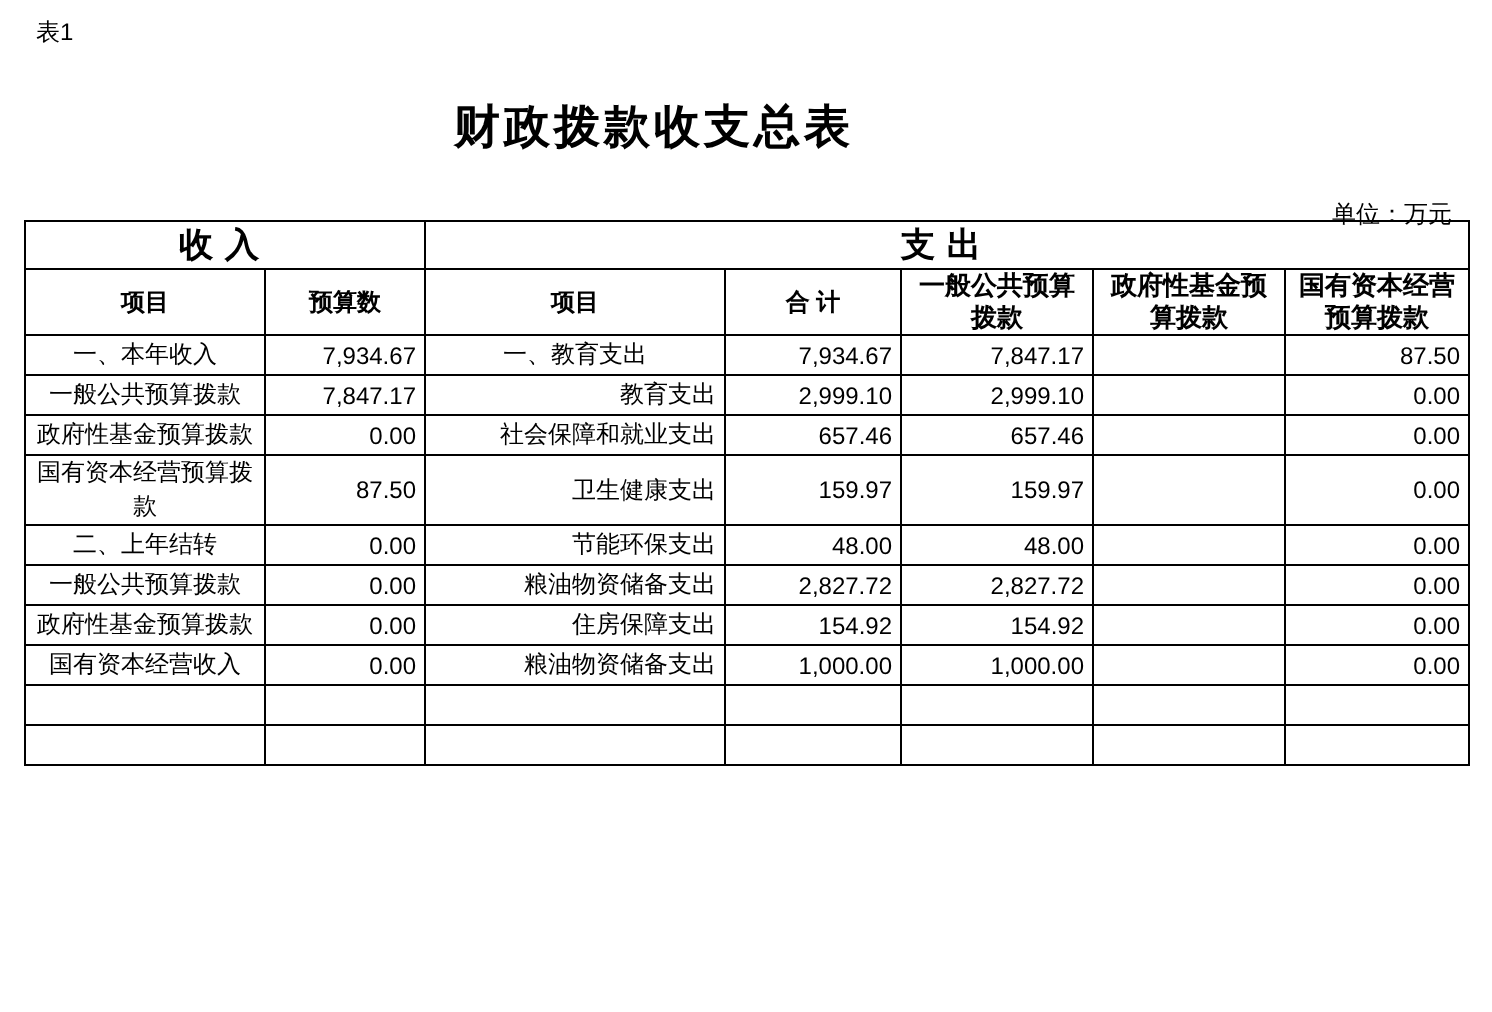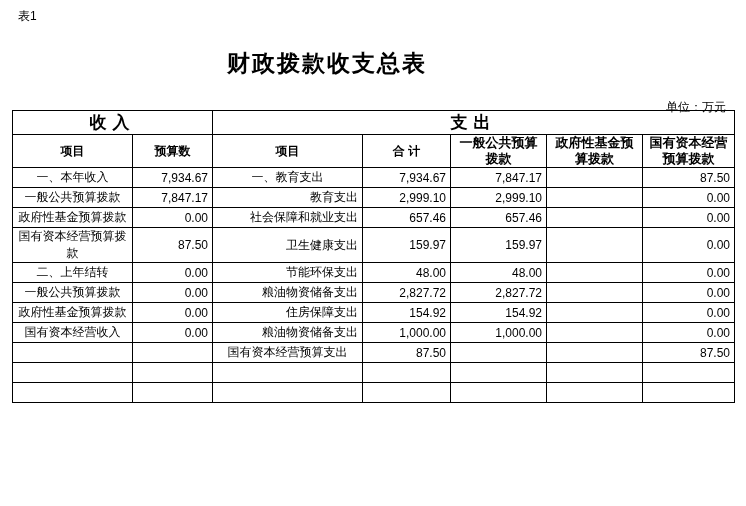--- a/index.html
+++ b/index.html
@@ -213,29 +213,20 @@
             <td class="num">0.00</td>
             <td class="lbl-left">粮油物资储备支出</td>
             <td class="num">1,000.00</td>
             <td class="num">1,000.00</td>
             <td class="num"></td>
             <td class="num">0.00</td>
           </tr>
           <tr>
             <td class="lbl-center"></td>
             <td class="num"></td>
-            <td class="lbl-center">国有资本经营预算支出</td>
-            <td class="num">87.50</td>
-            <td class="num"></td>
-            <td class="num"></td>
-            <td class="num">87.50</td>
-          </tr>
-          <tr>
-            <td class="lbl-center"></td>
-            <td class="num"></td>
             <td class="lbl-center"></td>
             <td class="num"></td>
             <td class="num"></td>
             <td class="num"></td>
             <td class="num"></td>
           </tr>
           <tr>
             <td class="lbl-center"></td>
             <td class="num"></td>
             <td class="lbl-center"></td>

